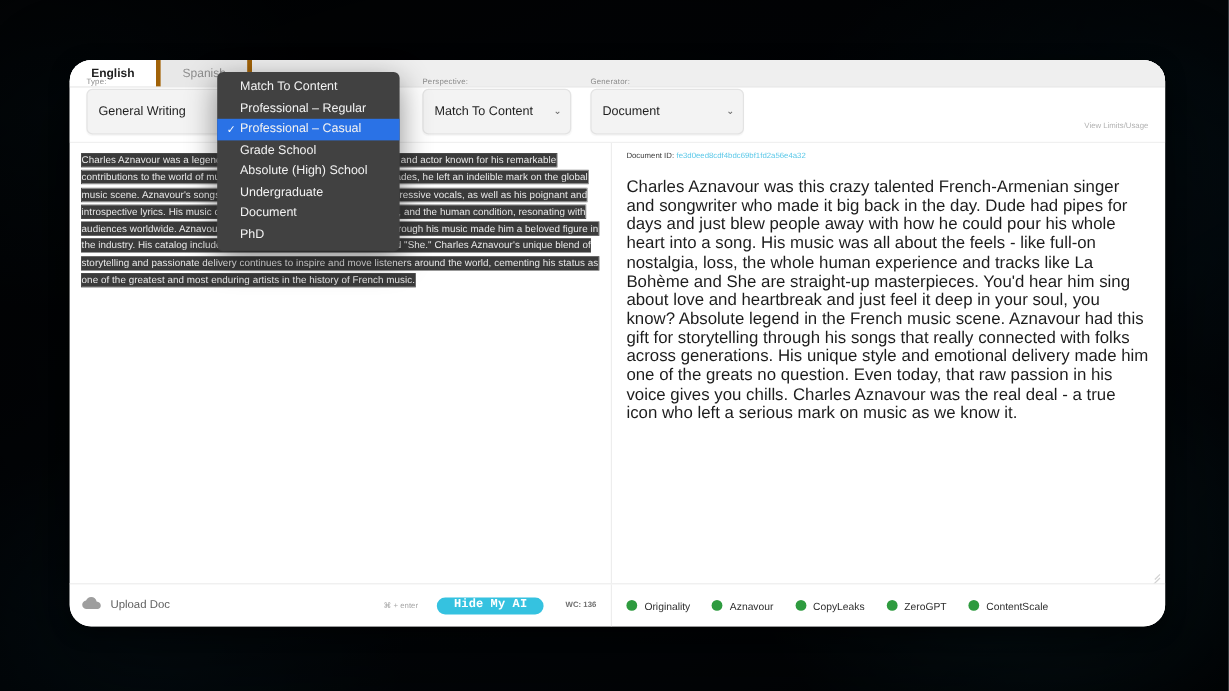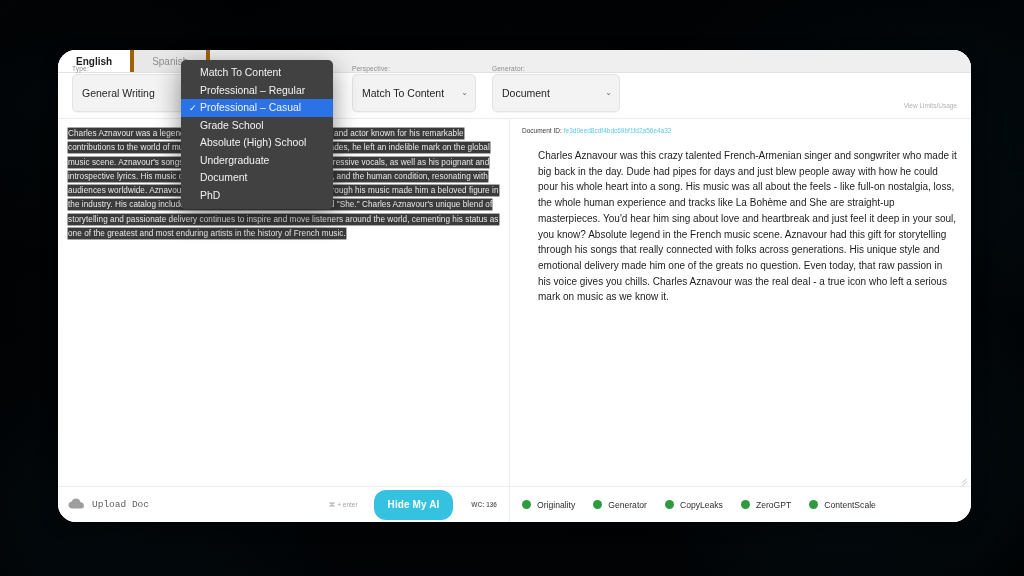--- a/index.html
+++ b/index.html
@@ -164,25 +164,24 @@
     letter-spacing: .05px;
   }
   .src-text span.sel {
     background: #3b3b3b;
     box-shadow: 0 0 0 0.5px #555;
     padding: 1px 0;
     box-decoration-break: clone;
     -webkit-box-decoration-break: clone;
   }
   .out-text {
-    font-size: 10px;
+    font-size: 14px;
     line-height: 15.7px;
     color: #1d1d1d;
     letter-spacing: .01px;
-    margin-left: 16px;
   }
 
   .resize-handle {
     position: absolute;
     right: 4px; bottom: 4px;
     width: 9px; height: 9px;
     cursor: nwse-resize;
     opacity: .45;
   }
   .resize-handle i {
@@ -205,34 +204,34 @@
     border-right: 1px solid #ededed;
     display: flex; align-items: center;
     padding: 0 12px 0 10px;
     gap: 8px;
   }
   .upload {
     display: flex; align-items: center; gap: 7px;
     cursor: pointer;
   }
   .cloud-icon { display: block; }
-  .upload-label { font-size: 9.5px; color: #5f5f5f; font-family: Liberation Mono, monospace; }
+  .upload-label { font-size: 9.5px; color: #5f5f5f; }
   .bb-spacer { flex: 1; }
   .kbd-hint { font-size: 6.5px; color: #a6a6a6; margin-right: 8px; white-space: nowrap;}
   .hide-btn {
     background: #35c2e0;
     color: #fff;
     border: none;
     border-radius: 12px;
-    height: 30px;
+    height: 14px;
     padding: 0 14px;
     font-size: 10px;
     font-weight: 600;
     cursor: pointer;
-    font-family: Liberation Sans, sans-serif;
+    font-family: Liberation Mono, monospace;
     letter-spacing: .1px;
   }
   .wc { font-size: 6.5px; color: #6f6f6f; margin-left: 10px; font-weight: 700; white-space: nowrap;}
   .bb-right {
     flex: 1;
     display: flex; align-items: center;
     padding: 0 14px 0 12px;
     gap: 18px;
     text-align: right;
   }
@@ -351,21 +350,21 @@
         <span class="wc">WC: 136</span>
       </div>
 
       <div class="bb-right">
         <div class="detector">
           <span class="dot" style="background: rgb(46, 155, 63);"></span>
           <span class="detector-label">Originality</span>
         </div>
         <div class="detector">
           <span class="dot" style="background: rgb(46, 155, 63);"></span>
-          <span class="detector-label">Generator</span>
+          <span class="detector-label">Aznavour</span>
         </div>
         <div class="detector">
           <span class="dot" style="background: rgb(46, 155, 63);"></span>
           <span class="detector-label">CopyLeaks</span>
         </div>
         <div class="detector">
           <span class="dot" style="background: rgb(46, 155, 63);"></span>
           <span class="detector-label">ZeroGPT</span>
         </div>
         <div class="detector">

